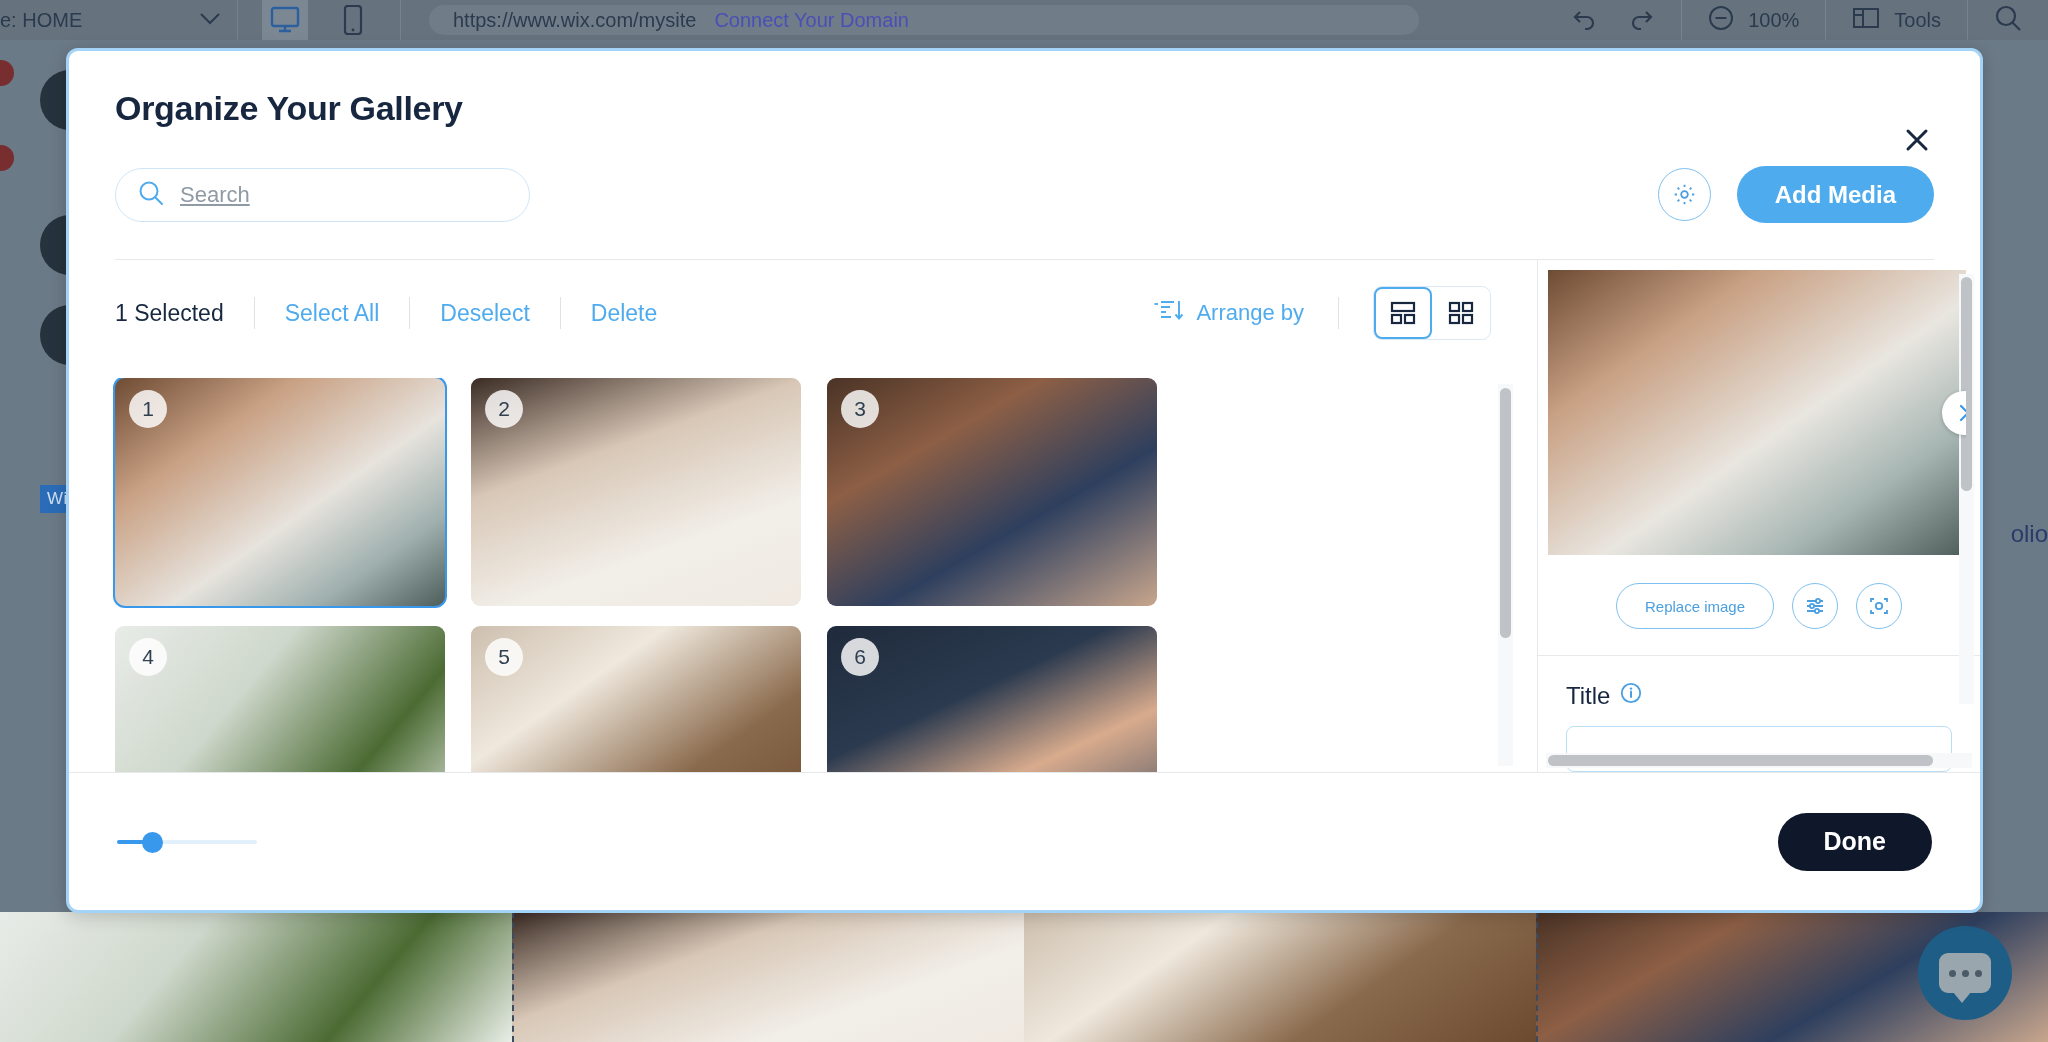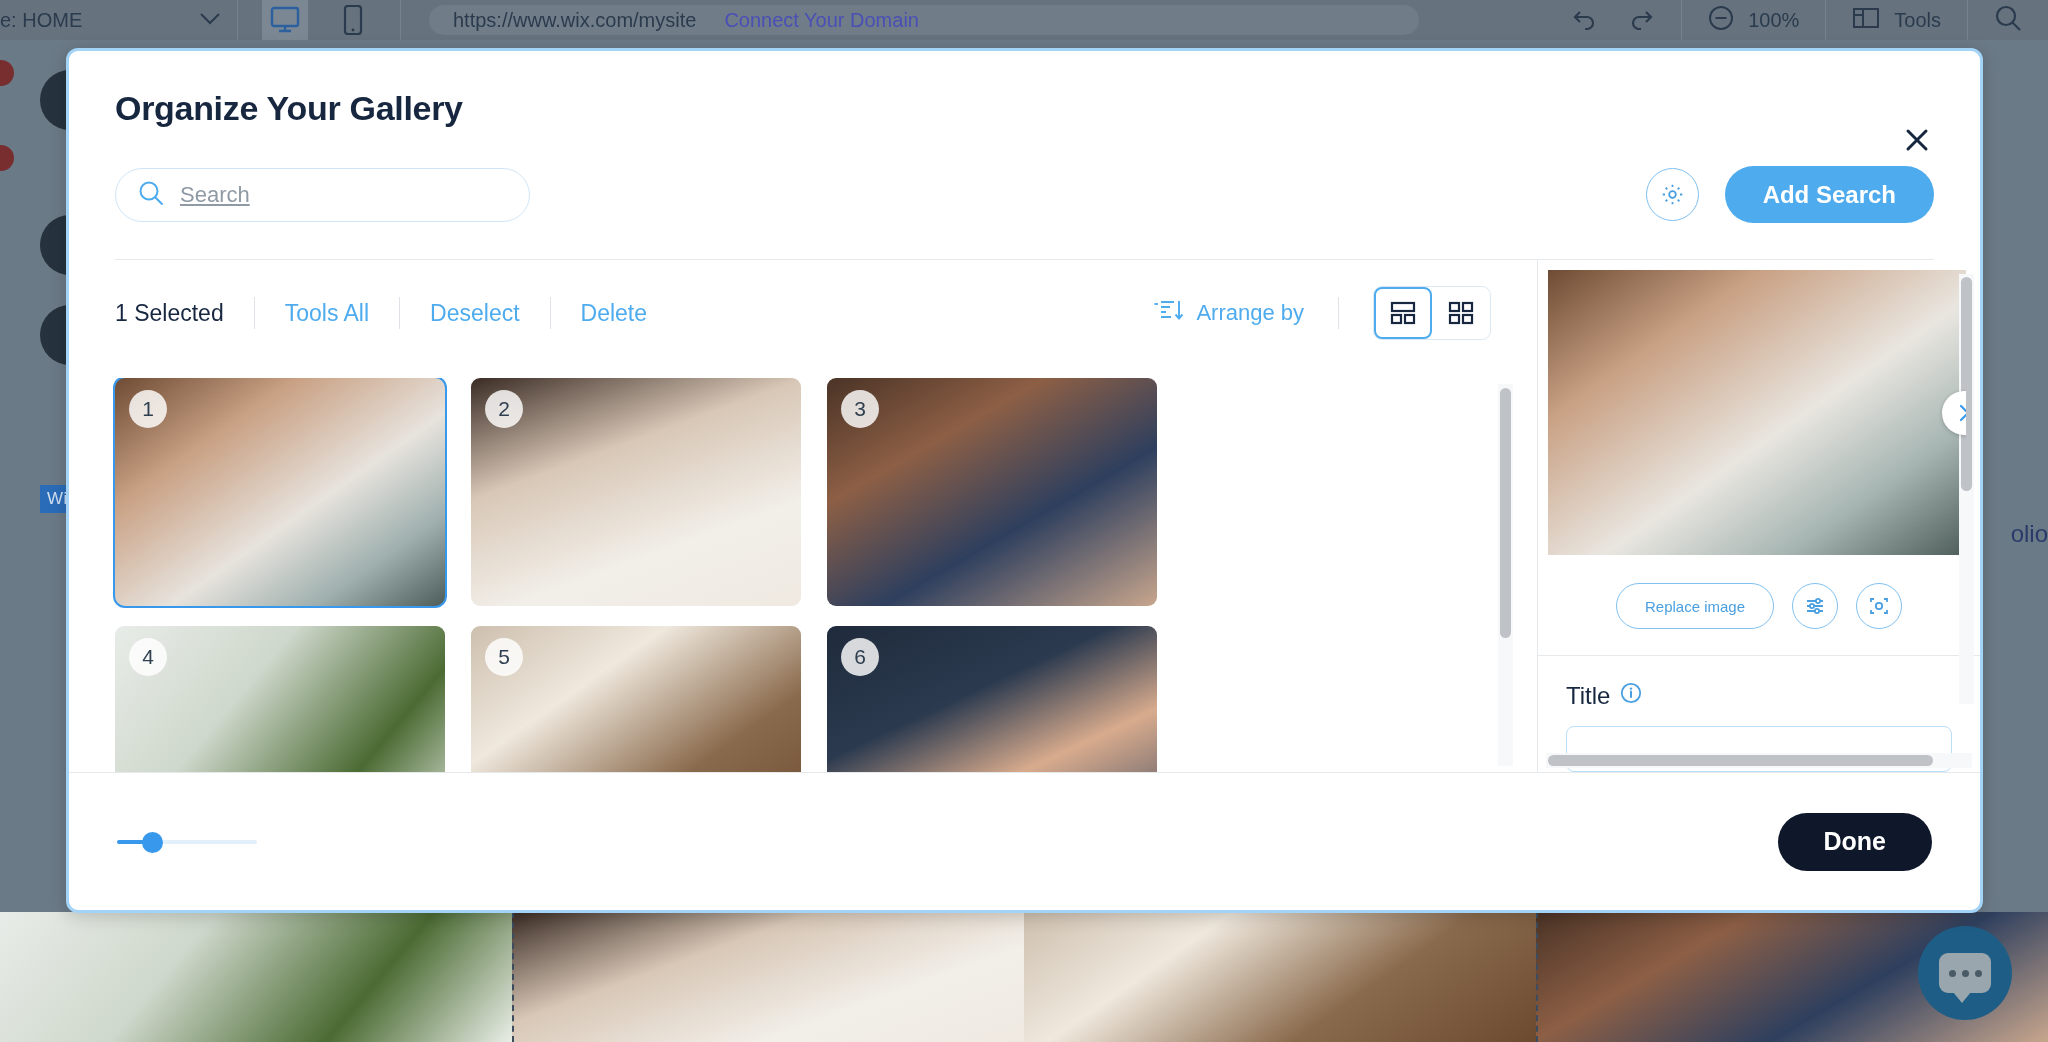--- a/index.html
+++ b/index.html
@@ -30,21 +30,21 @@
     border-right: 1px solid #76828d;
   }
   .tb-page { width: 238px; justify-content: space-between; padding-left: 0; }
   .tb-chevron { font-size: 14px; color: #2b3b4d; }
   .tb-devices { gap: 22px; padding: 0 24px; }
   .dev-btn { width: 46px; height: 40px; display:flex; align-items:center; justify-content:center; }
   .dev-btn.active { background: #7b8894; }
   .tb-url { flex: 1; display: flex; align-items: center; gap: 18px; padding-left: 28px; border-right: none;}
   .url-pill {
     background: #707d89; border-radius: 20px; height: 30px;
-    display: flex; align-items: center; gap: 28px; padding: 0 24px;
+    display: flex; align-items: center; gap: 18px; padding: 0 24px;
     flex: 1; max-width: 990px;
   }
   .url-text { color: #2b3b4d; font-size: 20px; }
   .url-link { color: #4a4fb5; font-size: 20px; }
   .tb-undo { gap: 28px; padding: 0 26px; }
   .tb-zoom { gap: 14px; padding: 0 26px; }
   .tb-tools { gap: 14px; padding: 0 26px; }
   .tb-search { padding: 0 26px; border-right: none; }
   .tb-label { font-size: 20px; color: #2b3b4d; }
 
@@ -413,36 +413,36 @@
       </div>
 
       <div id="header-actions">
         <div id="gear-btn">
           <svg width="25" height="25" viewBox="0 0 24 24" fill="none" stroke="#4a9fe0" stroke-width="1.7">
             <circle cx="12" cy="12" r="3.2"></circle>
             <path d="M12 2.6v2.2M12 19.2v2.2M21.4 12h-2.2M4.8 12H2.6M18.6 5.4l-1.6 1.6M7 17l-1.6 1.6M18.6 18.6L17 17M7 7 5.4 5.4"></path>
           </svg>
         </div>
         <div id="add-media-btn">
-          <span>Add Search</span>
+          <span>Add Media</span>
         </div>
       </div>
     </div>
     <div id="header-divider"></div>
   </div>
 
   <div id="modal-body">
 
     <div id="left-pane">
 
       <div id="toolbar-row">
         <div id="sel-group">
           <span class="sel-item">1 Selected</span>
           <span class="sel-divider"></span>
-          <span class="sel-item sel-link">Tools All</span>
+          <span class="sel-item sel-link">Select All</span>
           <span class="sel-divider"></span>
           <span class="sel-item sel-link">Deselect</span>
           <span class="sel-divider"></span>
           <span class="sel-item sel-link">Delete</span>
         </div>
 
         <div id="arrange-group">
           <div id="arrange-by">
             <span>
               <svg width="30" height="26" viewBox="0 0 30 26" fill="none" stroke="#4eabee" stroke-width="1.9">

